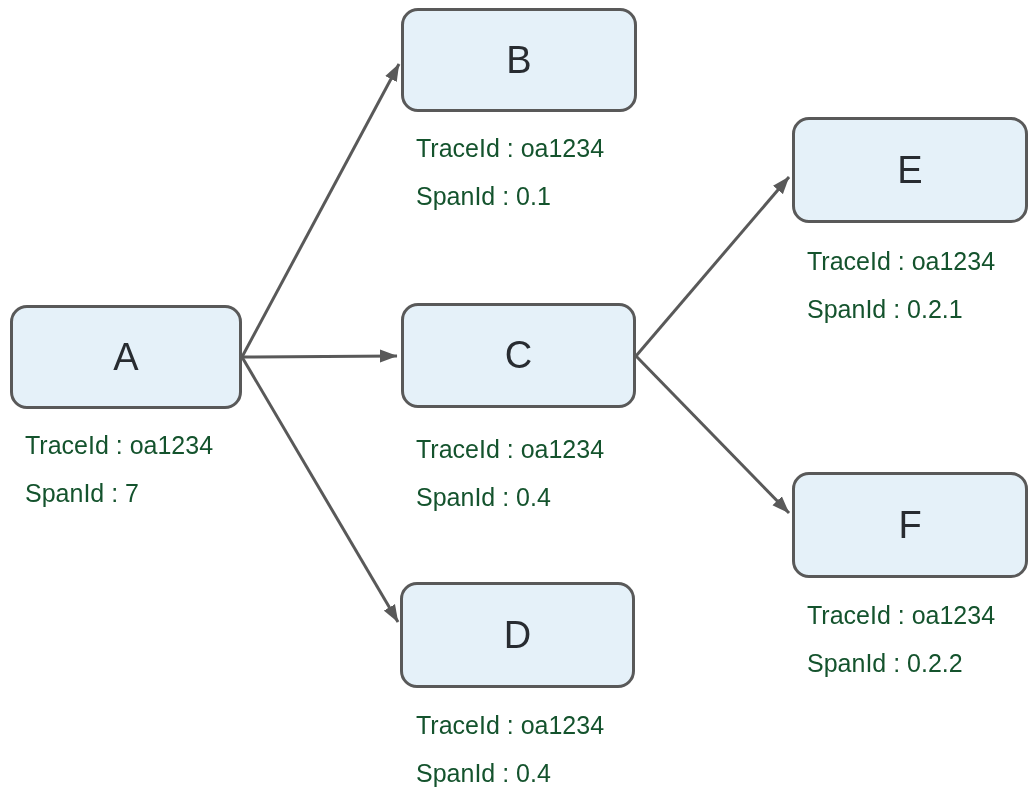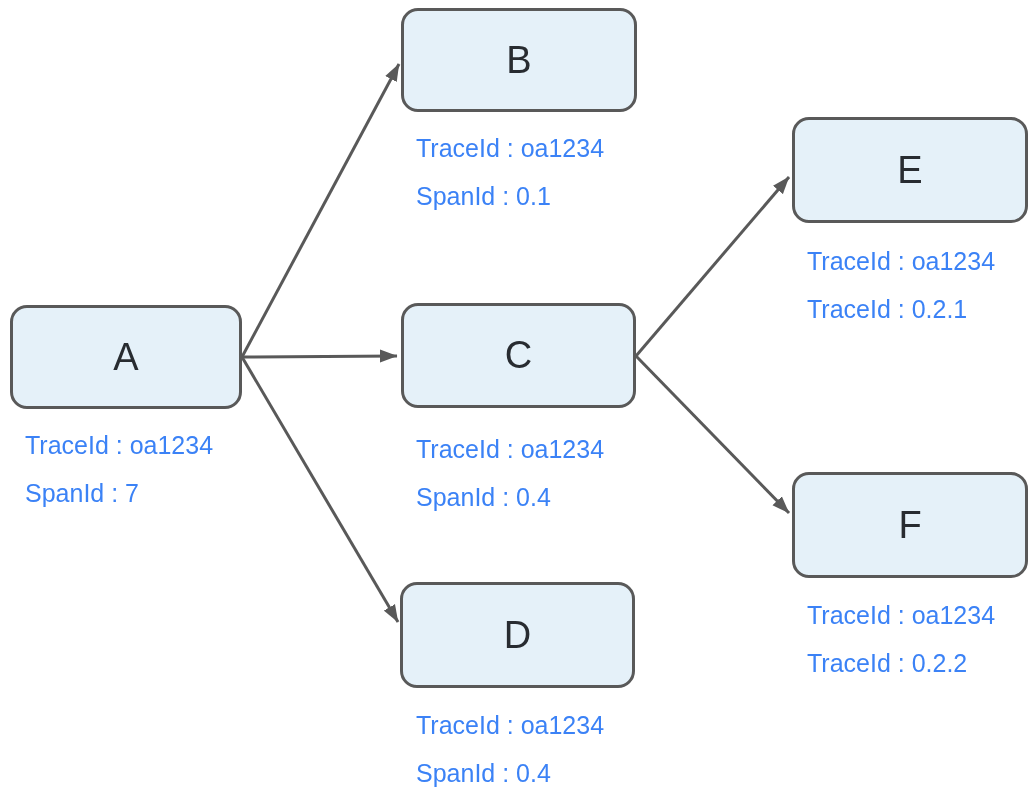--- a/index.html
+++ b/index.html
@@ -31,21 +31,21 @@
     align-items: center;
     justify-content: center;
   }
   .node .node-label {
     font-size: 38px;
     color: #282c31;
   }
   .meta {
     position: absolute;
     font-size: 25px;
-    color: #3b82f6;
+    color: #14532d;
     line-height: 48px;
     white-space: nowrap;
   }
 </style>
 </head>
 <body>
 
 <div class="canvas">
 
   <svg class="edges" width="1034" height="808" viewBox="0 0 1034 808">
@@ -91,24 +91,24 @@
   <div class="meta" style="left:416px; top:701px;">
     <div>TraceId : oa1234</div>
     <div>SpanId : 0.4</div>
   </div>
 
   <div class="node" style="left:792px; top:117px; width:236px; height:106px;">
     <span class="node-label">E</span>
   </div>
   <div class="meta" style="left:807px; top:237px;">
     <div>TraceId : oa1234</div>
-    <div>TraceId : 0.2.1</div>
+    <div>SpanId : 0.2.1</div>
   </div>
 
   <div class="node" style="left:792px; top:472px; width:236px; height:106px;">
     <span class="node-label">F</span>
   </div>
   <div class="meta" style="left:807px; top:591px;">
     <div>TraceId : oa1234</div>
-    <div>TraceId : 0.2.2</div>
+    <div>SpanId : 0.2.2</div>
   </div>
 
 </div>
 
 </body></html>

